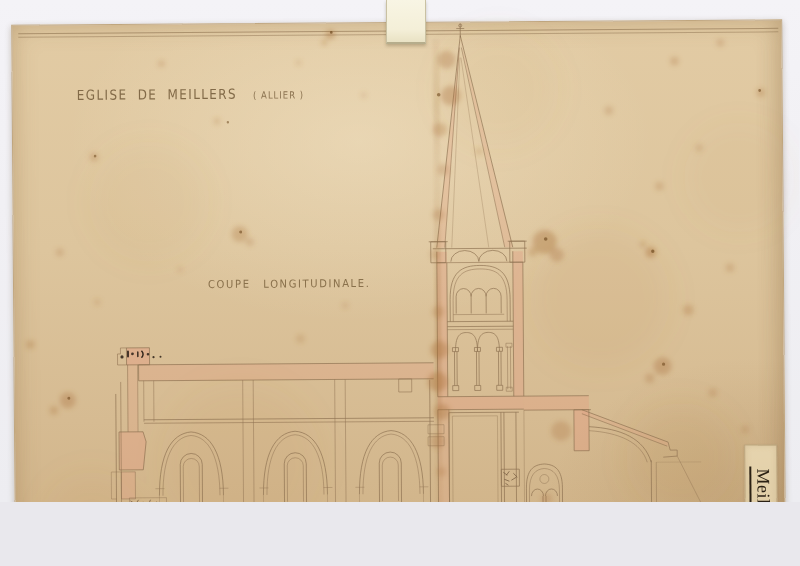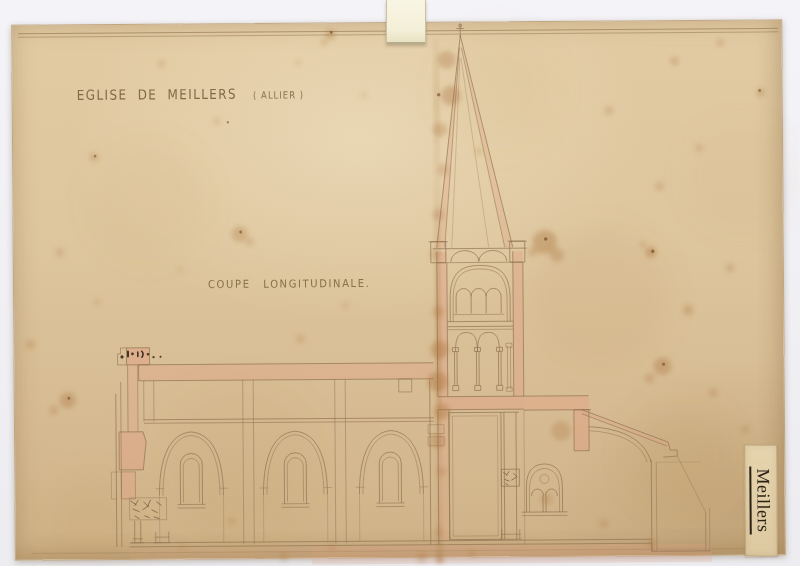--- a/index.html
+++ b/index.html
@@ -1,16 +1,16 @@
 <!DOCTYPE html>
 <html><head>
 <meta charset="utf-8">
 <style>
   html,body{margin:0;padding:0;background:#e9e8ed;}
-  .scene{position:relative;width:800px;height:566px;overflow:hidden;
+  .scene{position:relative;width:800px;height:502px;overflow:hidden;
          font-family:"DejaVu Sans",sans-serif;}
   .scan-bg{position:absolute;inset:0;
     background:linear-gradient(180deg,#f4f3f7 0%,#f1f0f4 40%,#ededf1 100%);}
   .sheet-wrap{position:absolute;inset:0;transform:rotate(-0.4deg);transform-origin:400px 283px;}
   .paper{position:absolute;left:13px;top:22px;width:769px;height:534px;
     background:
       radial-gradient(ellipse 420px 260px at 45% 22%, rgba(255,246,222,.30), rgba(255,246,222,0) 70%),
       radial-gradient(ellipse 300px 220px at 96% 92%, rgba(130,90,45,.18), rgba(130,90,45,0) 70%),
       linear-gradient(180deg,#e2cba4 0%,#ddc59d 42%,#d6bb92 74%,#cfb287 100%);
     border:1px solid #c0a67e;

